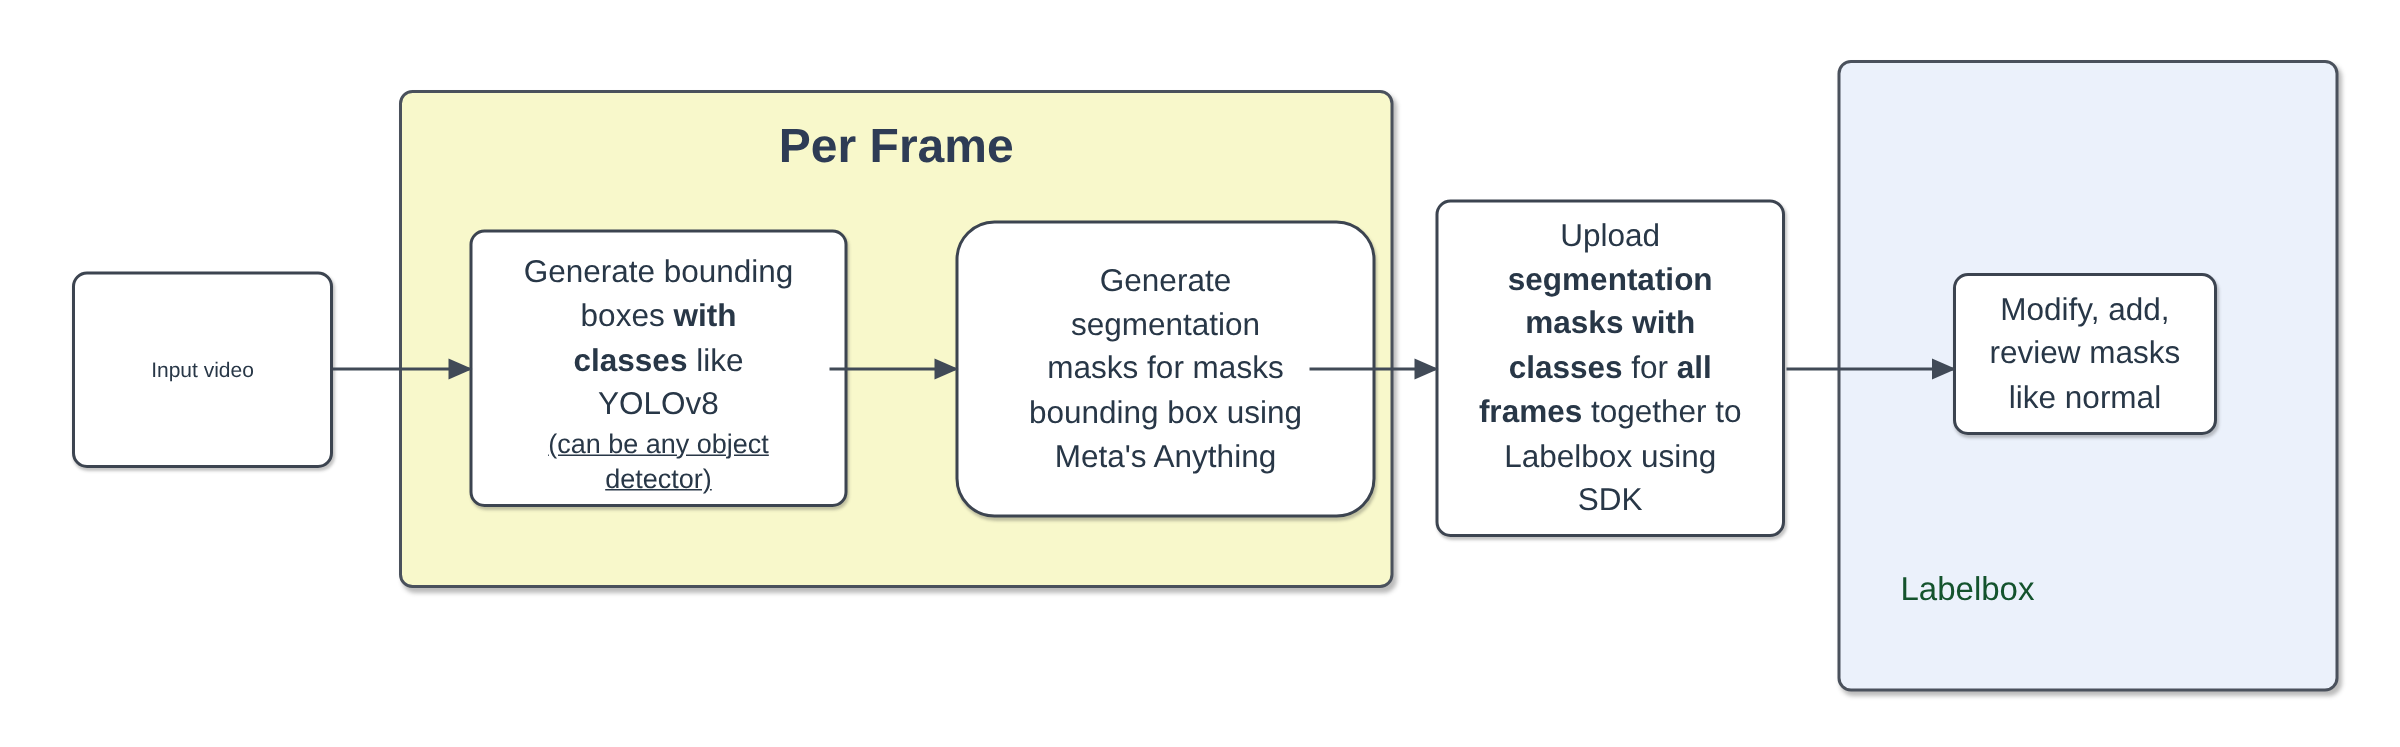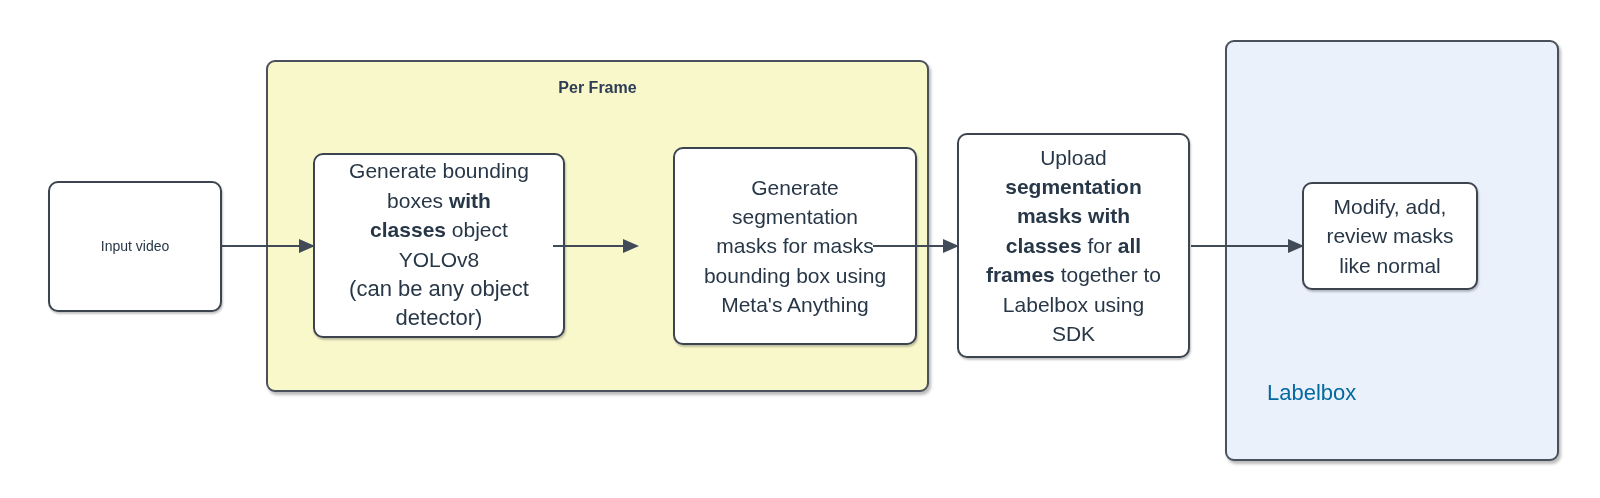--- a/index.html
+++ b/index.html
@@ -19,51 +19,52 @@
     box-shadow: 2px 3px 3px rgba(60,60,60,0.35);
     z-index: 1;
   }
   .group.yellow { background: #f8f8cb; }
   .group.blue   { background: #ebf1fb; }
   .group-title {
     position: absolute;
     left: 0; right: 0;
     top: 17px;
     text-align: center;
-    font-size: 16px;
+    font-size: 32px;
     font-weight: bold;
     color: #2e3c55;
   }
   .group-label {
     position: absolute;
     font-size: 22px;
-    color: #0369a1;
+    color: #14532d;
   }
   .node {
     position: absolute;
     background: #ffffff;
     border: 2px solid #3c4450;
     border-radius: 10px;
     box-shadow: 1px 2px 2px rgba(60,60,60,0.3);
     display: flex;
     flex-direction: column;
     align-items: center;
     justify-content: center;
     text-align: center;
     font-size: 21px;
     line-height: 1.4;
     z-index: 2;
     padding: 4px;
     box-sizing: border-box;
   }
   .node .lines { white-space: nowrap; }
   .node .note {
-    font-size: 22px;
+    font-size: 18px;
     line-height: 1.32;
     white-space: nowrap;
+    text-decoration: underline;
   }
   .b { font-weight: bold; }
   .arrow {
     position: absolute;
     height: 2px;
     background: #414a57;
     z-index: 3;
   }
   .arrow::after {
     content: "";
@@ -88,25 +89,25 @@
 
   <div class="group blue" style="left:1225px; top:40px; width:330px; height:417px;">
     <div class="group-label" style="left:40px; top:338px;">Labelbox</div>
   </div>
 
   <div class="node" style="left:48px; top:181px; width:174px; height:131px; font-size:14px;">
     <div class="lines"><span>Input video</span></div>
   </div>
 
   <div class="node" style="left:313px; top:153px; width:252px; height:185px;justify-content:flex-end;">
-    <div class="lines"><span>Generate bounding</span><br><span>boxes </span><span class="b">with</span><br><span class="b">classes</span><span> object</span><br><span>YOLOv8</span></div>
+    <div class="lines"><span>Generate bounding</span><br><span>boxes </span><span class="b">with</span><br><span class="b">classes</span><span> like</span><br><span>YOLOv8</span></div>
     <div class="note"><span>(can be any object</span><br><span>detector)</span></div>
   </div>
 
-  <div class="node" style="left:673px; top:147px; width:244px; height:198px;">
+  <div class="node" style="left:637px; top:147px; width:280px; height:198px;border-radius:26px;">
     <div class="lines"><span>Generate</span><br><span>segmentation</span><br><span>masks for masks</span><br><span>bounding box using</span><br><span>Meta's Anything</span><br></div>
   </div>
 
   <div class="node" style="left:957px; top:133px; width:233px; height:225px;">
     <div class="lines"><span>Upload</span><br><span class="b">segmentation</span><br><span class="b">masks with</span><br><span class="b">classes</span><span> for </span><span class="b">all</span><br><span class="b">frames</span><span> together to</span><br><span>Labelbox using</span><br><span>SDK</span></div>
   </div>
 
   <div class="node" style="left:1302px; top:182px; width:176px; height:108px;">
     <div class="lines"><span>Modify, add,</span><br><span>review masks</span><br><span>like normal</span></div>
   </div>

